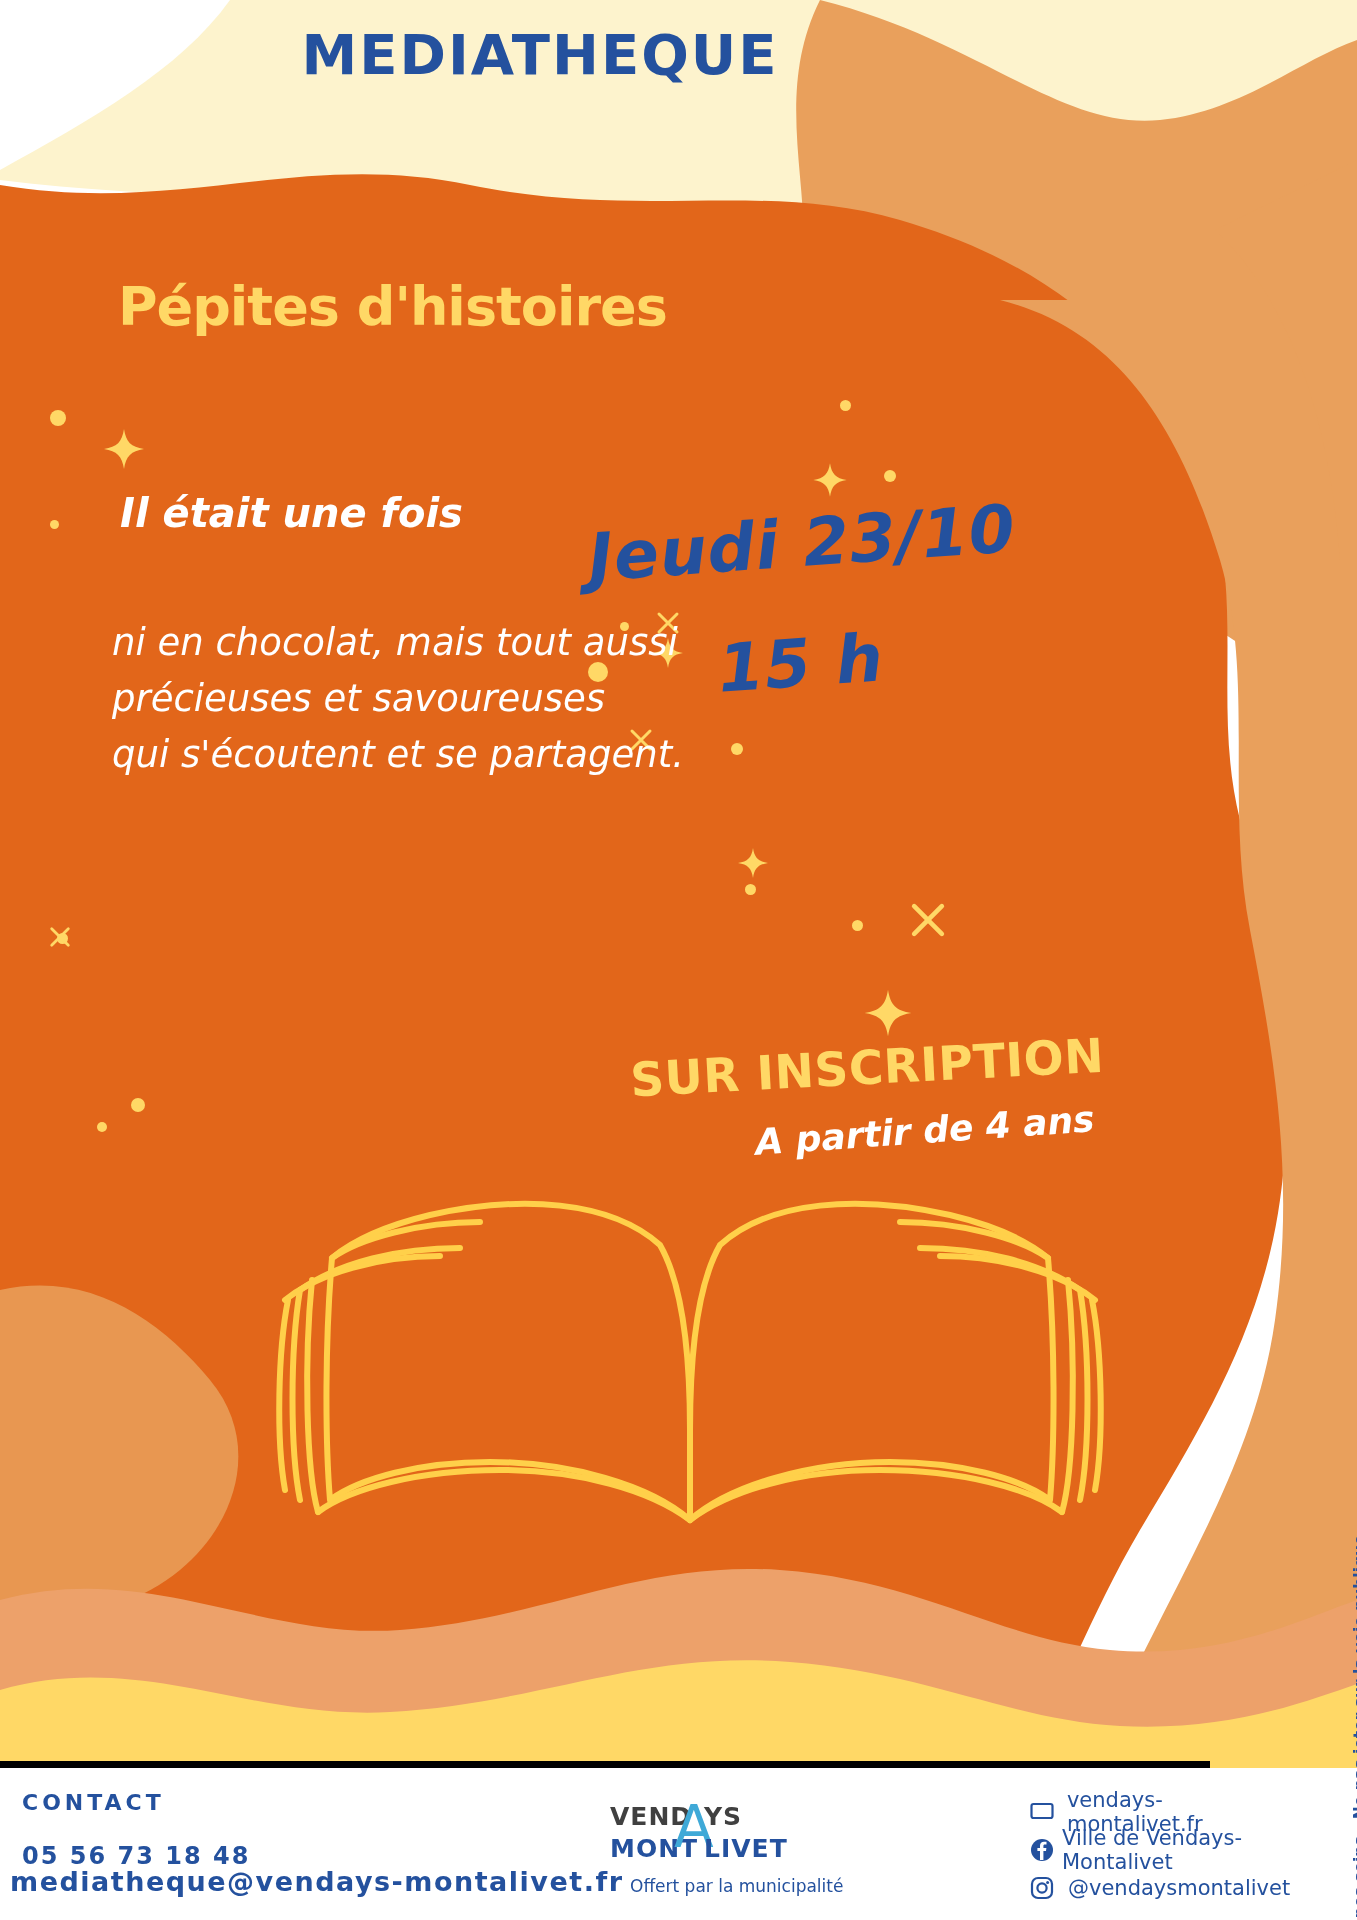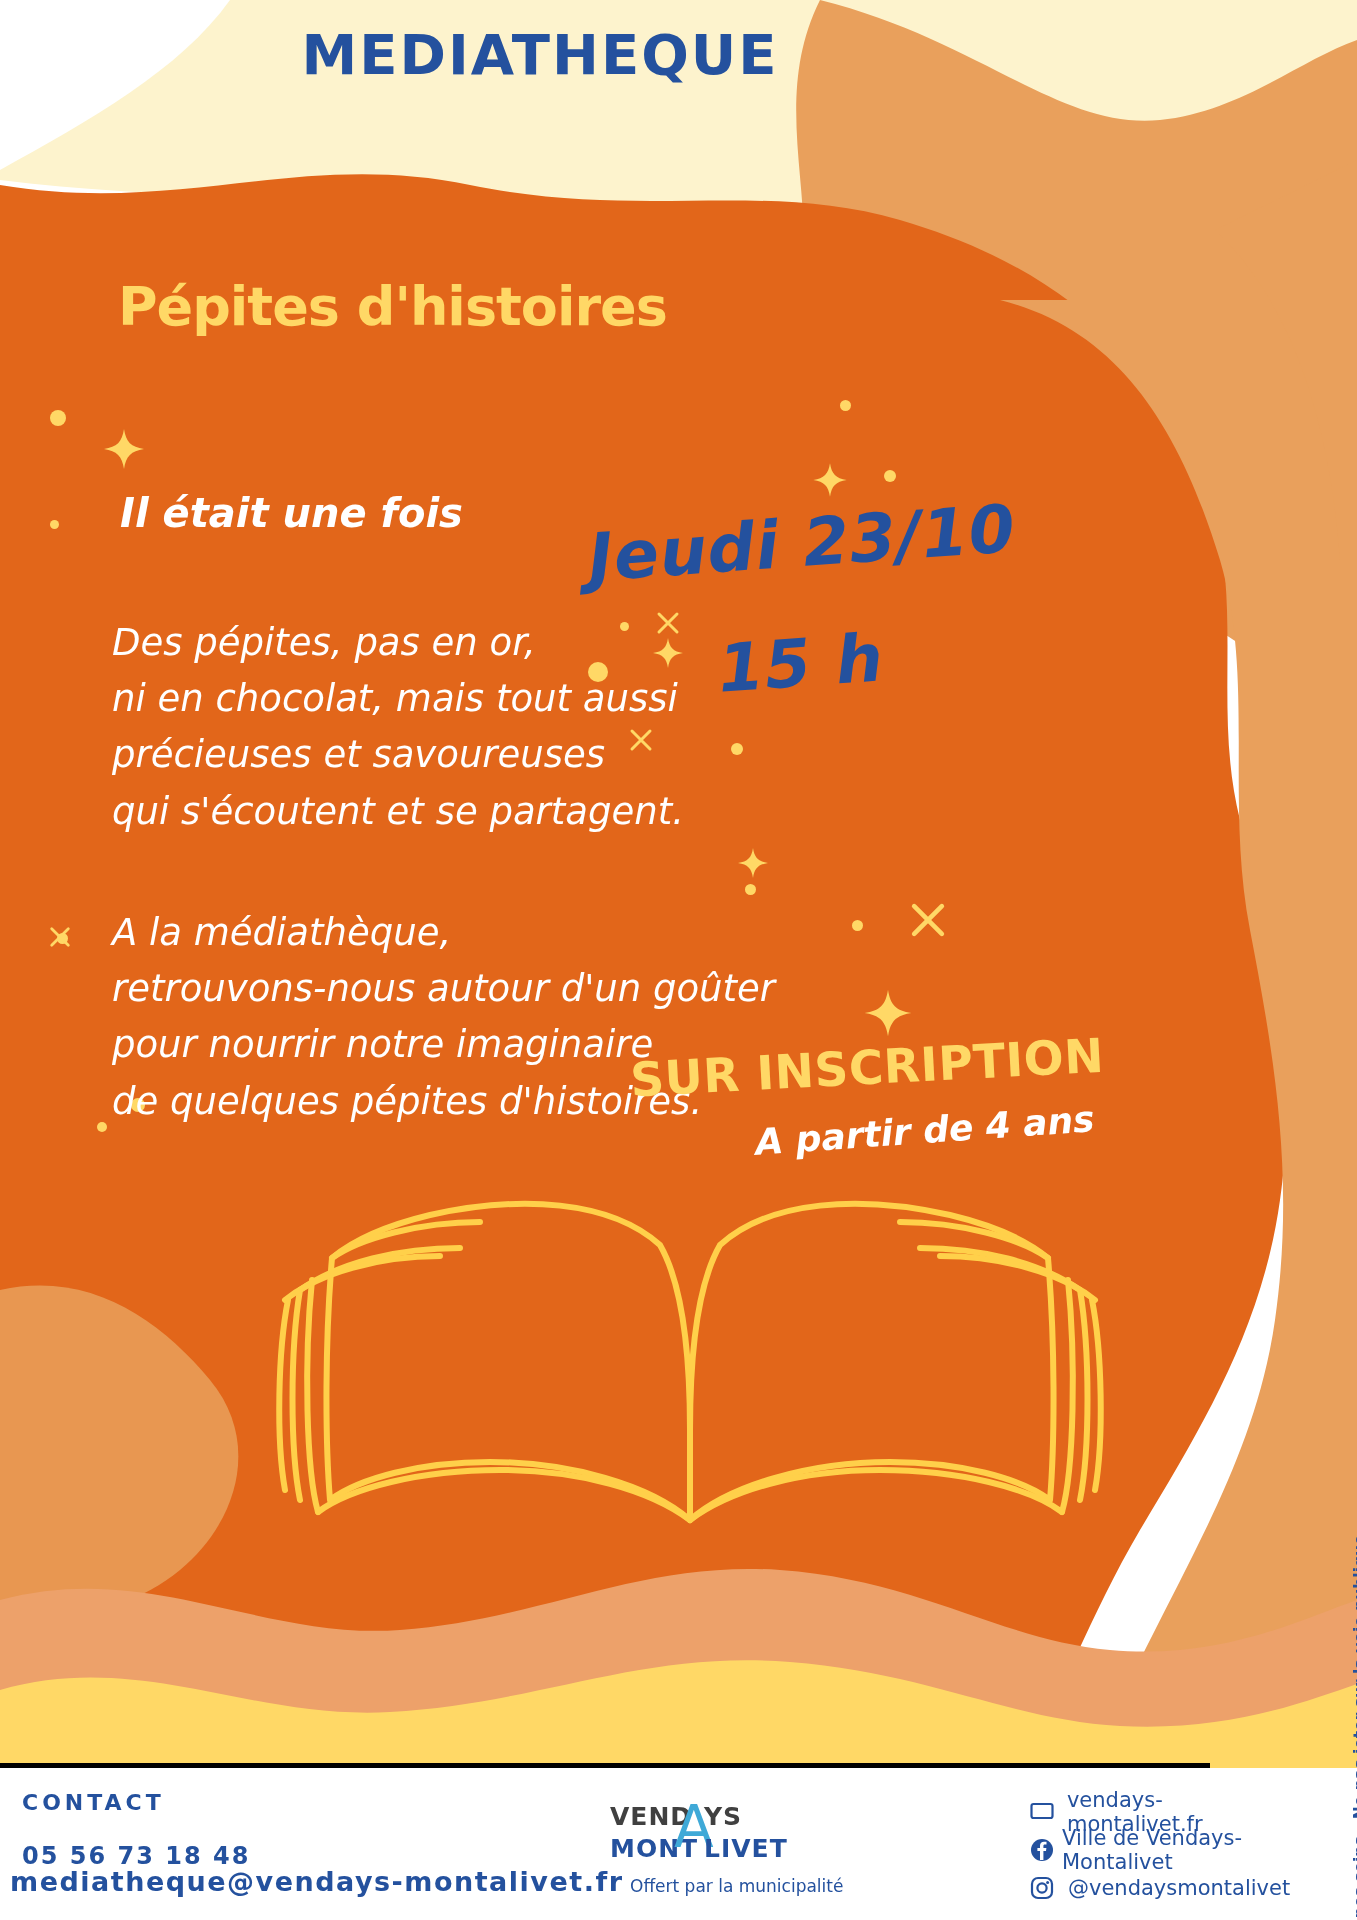--- a/index.html
+++ b/index.html
@@ -154,21 +154,21 @@
   }
 
   
   .footer {
     position: absolute;
     left: 0;
     bottom: 0;
     width: 1210px;
     height: 152px;
     background: #ffffff;
-    border-top: 5px solid #000000;
+    border-top: 7px solid #000000;
   }
   .contact-title {
     position: absolute;
     left: 22px;
     top: 22px;
     font-family: "DejaVu Sans", sans-serif;
     font-weight: bold;
     font-size: 22px;
     letter-spacing: 4px;
     color: #24519e;
@@ -364,32 +364,25 @@
     <path d="M4 4 L22 22 M22 4 L4 22" stroke="#ffd866" stroke-width="3" stroke-linecap="round"></path>
   </svg>
 
   <div class="header-title">MEDIATHEQUE</div>
 
   <div class="main-title">Pépites d'histoires</div>
 
   <div class="intro">Il était une fois</div>
 
   <div class="para1">
-    <div>Des pépites, pas en or,</div>
     <div> ni en chocolat, mais tout aussi</div>
     <div>précieuses et savoureuses</div>
     <div>qui s'écoutent et se partagent.</div>
   </div>
 
-  <div class="para2">
-    <div>A la médiathèque,</div>
-    <div>retrouvons-nous autour d'un goûter</div>
-    <div>pour nourrir notre imaginaire</div>
-    <div>de quelques pépites d'histoires.</div>
-  </div>
 
   <div class="date-line1">Jeudi 23/10</div>
   <div class="date-line2">15 h</div>
 
   <div class="inscription">SUR INSCRIPTION</div>
   <div class="age">A partir de 4 ans</div>
 
   <div class="legal">N° SIREN : 213 305 402 | Place de la Mairie 33930 Vendays-Montalivet | Imprimé par nos soins - Ne pas jeter sur la voie publique</div>
 
   <div class="footer">

